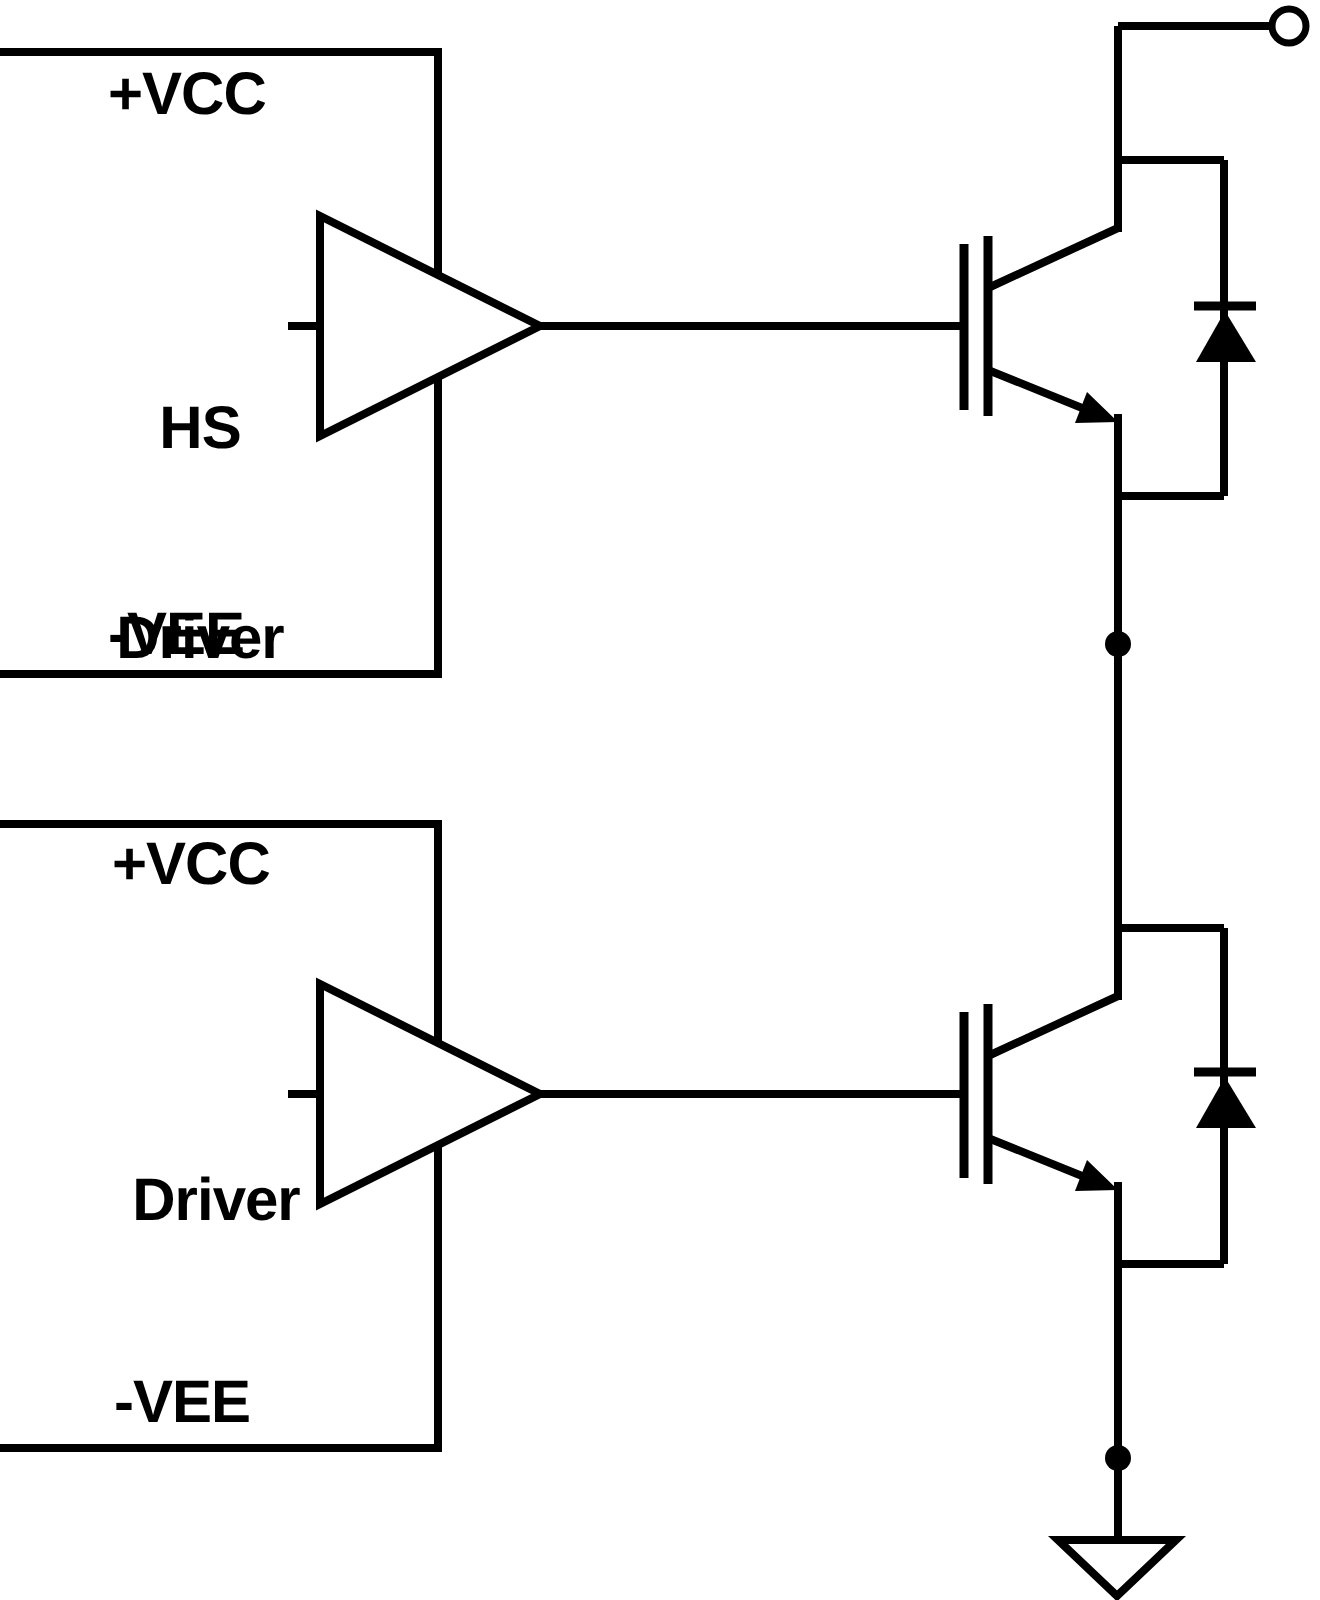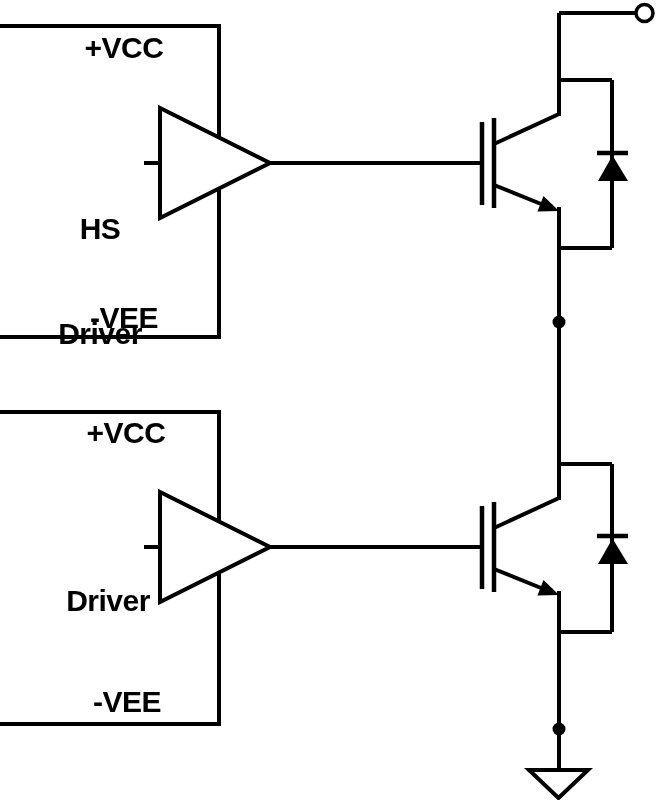--- a/index.html
+++ b/index.html
@@ -14,21 +14,21 @@
   .lbl {
     position: absolute;
     font-family: "Liberation Sans", sans-serif;
     font-weight: bold;
     font-size: 30px;
     line-height: 35px;
     letter-spacing: -0.5px;
     color: #000;
     white-space: pre;
   }
-  .lbl.rail  { width: 140px; text-align: center; }
+  .lbl.rail  { width: 140px; text-align: left; }
   .lbl.drv   { width: 160px; text-align: center; }
 </style>
 </head>
 <body>
 
 <div class="canvas">
 
   <svg width="660" height="800" viewBox="0 0 660 800">
     <g stroke="#000" stroke-width="4" fill="none">
 
@@ -86,21 +86,21 @@
       </g>
 
       <line x1="559" y1="591" x2="559" y2="770"></line>
       <circle cx="559" cy="729" r="6.5" fill="#000" stroke="none"></circle>
       <polygon points="529,770 588,770 558.5,798" fill="#ffffff" stroke-linejoin="miter"></polygon>
     </g>
   </svg>
 
   <div class="lbl rail" style="left:54px; top:30px;">+VCC</div>
 
-  <div class="lbl drv" style="left:20px; top:141px;">
+  <div class="lbl drv" style="left:20px; top:127px;">
     <div>HS</div>
     <div>Driver</div>
   </div>
 
   <div class="lbl rail" style="left:54px; top:300px;">-VEE</div>
 
   <div class="lbl rail" style="left:56px; top:415px;">+VCC</div>
 
   <div class="lbl drv" style="left:28px; top:513px;">
     <div>Driver</div>

